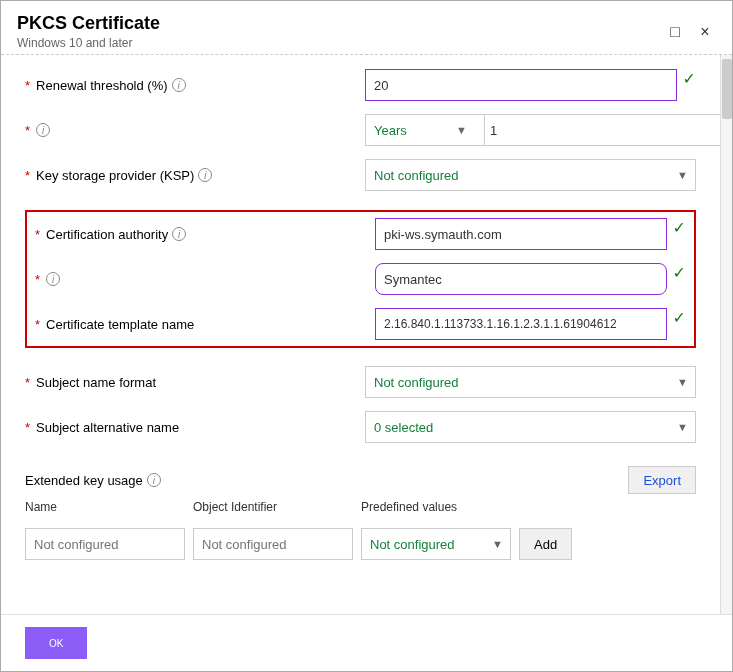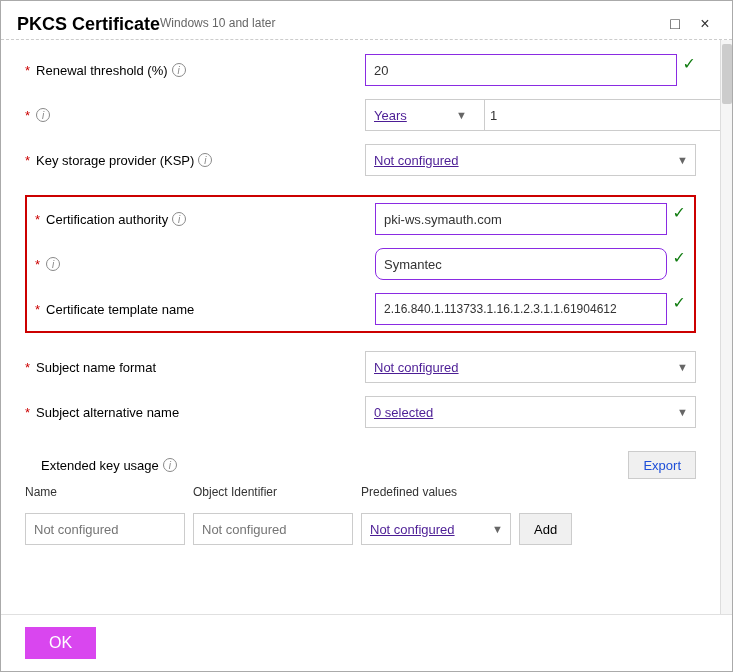--- a/index.html
+++ b/index.html
@@ -17,21 +17,21 @@
 
     .dialog-titlebar {
       display: flex;
       align-items: center;
       justify-content: space-between;
       padding: 12px 16px 4px 16px;
       background: #fff;
       border-bottom: none;
     }
 
-    .dialog-title-group { display: flex; flex-direction: row; }
+    .dialog-title-group { display: flex; flex-direction: column; }
 
     .dialog-title {
       font-size: 18px;
       font-weight: 600;
       color: #000;
     }
 
     .dialog-subtitle {
       font-size: 12px;
       color: #666;
@@ -136,22 +136,21 @@
     .form-select {
       width: 100%;
       height: 32px;
       border: 1px solid #ccc;
       padding: 0 28px 0 8px;
       font-size: 13px;
       background: #fff;
       appearance: none;
       cursor: pointer;
       outline: none;
-      color: #4c1d95;
-      text-decoration: underline;
+      color: #15803d;
     }
 
     .select-arrow {
       position: absolute;
       right: 8px;
       top: 50%;
       transform: translateY(-50%);
       pointer-events: none;
       color: #666;
       font-size: 11px;
@@ -197,21 +196,20 @@
 
     .eku-section {
       padding: 8px 24px;
     }
 
     .eku-header {
       display: flex;
       align-items: center;
       justify-content: space-between;
       margin-bottom: 6px;
-      margin-left: 16px;
     }
 
     .eku-label {
       display: flex;
       align-items: center;
       gap: 4px;
     }
 
     .export-btn {
       height: 28px;
@@ -262,24 +260,24 @@
     .dialog-footer {
       padding: 12px 24px;
       border-top: 1px solid #e0e0e0;
       display: flex;
       align-items: center;
     }
 
     .ok-btn {
       height: 32px;
       padding: 0 24px;
-      background: #d946ef;
+      background: #8b5cf6;
       color: #fff;
       border: none;
-      font-size: 16px;
+      font-size: 10px;
       cursor: pointer;
     }
 
     .right-scrollbar {
       position: absolute;
       right: 0;
       top: 0;
       width: 12px;
       background: #f5f5f5;
       border-left: 1px solid #ddd;

